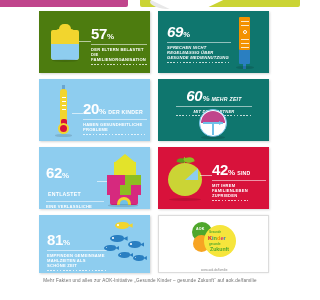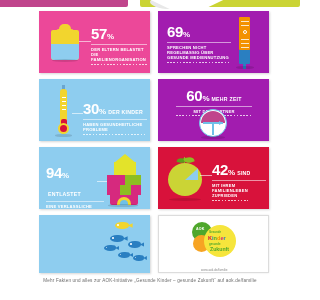--- a/index.html
+++ b/index.html
@@ -38,22 +38,22 @@
 
   
   .grid{
     position:absolute; left:0; top:9px; width:300px; height:266px;
   }
   .panel{
     position:absolute;
     overflow:hidden;
     box-shadow:1px 1px 2px rgba(0,0,0,0.16);
   }
-  .p-magenta{ background:#ec4899;text-decoration:underline; }
-  .p-lime   { background:#a21caf; }
+  .p-magenta{ background:#4d7c0f;text-decoration:underline; }
+  .p-lime   { background:#0f766e;font-style:italic; }
   .p-blue   { background:#8ecdef; }
   .p-red    { background:#d8123b; }
   .p-white  { background:#ffffff; border:1px solid #dcdcdc; box-shadow:0 0 2px rgba(0,0,0,0.10); }
 
   
   .r1{ top:2px;   height:62px; }
   .r2{ top:70px;  height:62px; }
   .r3{ top:138px; height:62px; }
   .r4{ top:206px; height:58px; }
   .cL{ left:39px;  width:111px; }
@@ -357,21 +357,21 @@
         <div class="th-tick" style="top:12px;"></div>
         <div class="th-tick" style="top:16px;"></div>
         <div class="th-tick" style="top:20px;"></div>
         <div class="th-tick" style="top:24px;"></div>
         <div class="th-merc"></div>
         <div class="th-bulb"></div>
         <div class="th-bulbmerc"></div>
       </div>
       <div class="shadow-ellipse" style="left:16px; top:55px; width:17px; height:2.5px;"></div>
       <div class="stat" style="left:44px; top:21px; width:64px;">
-        <span class="bignum">30</span><span class="pct">%</span><span class="inline-word">DER KINDER</span>
+        <span class="bignum">20</span><span class="pct">%</span><span class="inline-word">DER KINDER</span>
         <div class="rule"></div>
         <div class="sub" style="max-width:62px;">HABEN GESUNDHEITLICHE PROBLEME</div>
         <div class="sub-dash"></div>
       </div>
       <div class="leader" style="left:33px; top:34px; width:11px;"></div>
     </div>
 
     <div class="panel p-lime r2 cR">
       <div class="stat align-right" style="left:18px; top:8px; width:76px;">
         <div style="text-align:center;">
@@ -386,21 +386,21 @@
         <div class="um-top"></div>
         <div class="um-arrow"></div>
         <div class="um-arrowhead"></div>
         <div class="um-stem"></div>
       </div>
       <div class="shadow-ellipse" style="left:43px; top:57px; width:24px; height:2.5px;"></div>
     </div>
 
     <div class="panel p-blue r3 cL">
       <div class="stat" style="left:7px; top:17px; width:58px;">
-        <span class="bignum">94</span><span class="pct">%</span><span class="inline-word">ENTLASTET</span>
+        <span class="bignum">62</span><span class="pct">%</span><span class="inline-word">ENTLASTET</span>
         <div class="rule"></div>
         <div class="sub" style="max-width:50px;">EINE VERLÄSSLICHE KINDERBETREUUNG</div>
         
       </div>
       <div class="leader" style="left:58px; top:34px; width:10px;"></div>
       <div class="icon" style="left:67px; top:7px; width:36px; height:52px;">
         <div class="bb-roof"></div>
         <div class="bb-top"></div>
         <div class="bb-m1"></div>
         <div class="bb-m2"></div>
@@ -426,20 +426,26 @@
       <div class="stat" style="left:54px; top:14px; width:54px;">
         <span class="bignum">42</span><span class="pct">%</span><span class="inline-word">SIND</span>
         <div class="rule"></div>
         <div class="sub" style="max-width:36px;">MIT IHREM FAMILIENLEBEN ZUFRIEDEN</div>
         <div class="sub-dash" style="width:36px;"></div>
       </div>
       <div class="leader" style="left:42px; top:28px; width:12px;"></div>
     </div>
 
     <div class="panel p-blue r4 cL">
+      <div class="stat" style="left:8px; top:16px; width:60px;">
+        <span class="bignum">81</span><span class="pct">%</span>
+        <div class="rule"></div>
+        <div class="sub" style="max-width:58px;">EMPFINDEN GEMEINSAME MAHLZEITEN ALS SCHÖNE ZEIT</div>
+        <div class="sub-dash"></div>
+      </div>
       <div class="icon" style="left:60px; top:6px; width:48px; height:48px;">
         <div class="fish" style="left:16px; top:1px; width:14px; height:7px;">
           <div class="bodyf" style="background:#f2d52e;"></div>
           <div class="tail" style="background:#f2d52e;"></div>
           <div class="eye"></div>
         </div>
         <div class="fish" style="left:11px; top:14px; width:14px; height:7px;">
           <div class="bodyf" style="background:#2a7fc1;"></div>
           <div class="tail" style="background:#2a7fc1;"></div>
           <div class="eye"></div>

